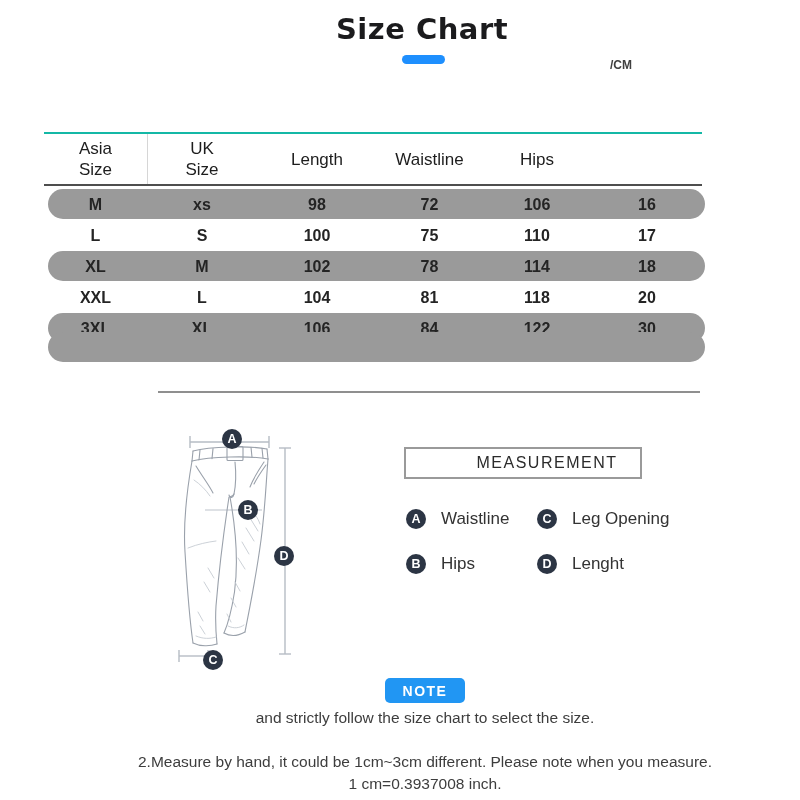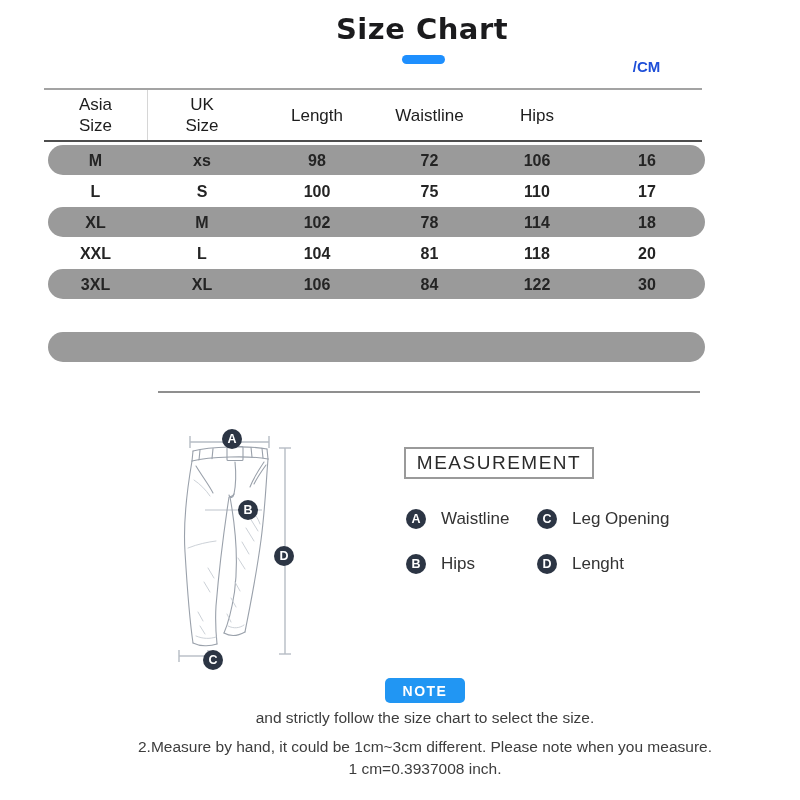--- a/index.html
+++ b/index.html
@@ -5,27 +5,27 @@
   html,body{margin:0;padding:0;background:#fff;}
   .page{position:relative;width:800px;height:800px;background:#ffffff;overflow:hidden;
         font-family:"Liberation Sans",sans-serif;}
 
   
   .title{position:absolute;left:22px;top:12px;width:800px;text-align:center;
          font-family:"DejaVu Sans",sans-serif;font-size:29px;font-weight:800;
          color:#1b1b1d;letter-spacing:.5px;}
   .underline{position:absolute;left:402px;top:55px;width:43px;height:9px;
              border-radius:5px;background:#1E8FFE;}
-  .unit{position:absolute;left:610px;top:58px;width:73px;text-align:center;
-        font-size:15px;font-weight:bold;color:#1d4ed8;}
+  .unit{position:absolute;left:610px;top:58px;width:73px;text-align:left;
+        font-size:12px;font-weight:bold;color:#404040;}
 
   
   .size-table{position:absolute;left:44px;top:88px;width:658px;}
   .thead{position:relative;display:flex;height:50px;align-items:stretch;
-         border-top:2px solid #a3a3a3;border-bottom:2px solid #4e4e4e;}
+         border-top:2px solid #14b8a6;border-bottom:2px solid #4e4e4e;margin-top:44px;}
   .hcell{display:flex;flex-direction:column;justify-content:center;text-align:center;
          font-size:17px;line-height:21px;color:#1d1d1d;}
   .hsep{position:absolute;left:103px;top:0;bottom:0;width:1px;background:#d6d6d6;}
   .col0{width:103px}.col1{width:110px}.col2{width:120px}
   .col3{width:105px}.col4{width:110px}.col5{width:110px}
   .tbody{margin-top:3px;}
   .trow{position:relative;display:flex;height:31px;align-items:center;}
   .pill-bg{position:absolute;left:4px;top:0;width:657px;height:30px;
            background:#9A9A9A;border-radius:15px;}
   .cell{position:relative;text-align:center;font-size:16px;font-weight:bold;color:#242424;}
@@ -33,37 +33,37 @@
               border-radius:15px;background:#9A9A9A;}
   .divider{position:absolute;left:158px;top:391px;width:542px;height:2px;background:#8f8f8f;}
 
   
   .diagram{position:absolute;left:150px;top:420px;width:250px;height:262px;}
   .badge{position:absolute;width:20px;height:20px;border-radius:50%;background:#2C3544;
          color:#fff;font-size:12.5px;font-weight:bold;display:flex;align-items:center;
          justify-content:center;line-height:1;}
   .measure-box{position:absolute;left:404px;top:447px;width:186px;height:28px;
                border:2px solid #9a9a9a;display:flex;align-items:center;justify-content:center;
-               font-size:19px;letter-spacing:1.5px;color:#2b2b2b;}
+               font-size:16px;letter-spacing:1.5px;color:#2b2b2b;padding-left:48px;}
   .legend{position:absolute;left:406px;top:509px;display:grid;
           grid-template-columns:131px auto;row-gap:25px;}
   .legend-item{display:flex;align-items:center;font-size:17px;color:#333;}
   .legend-item .badge-sm{width:20px;height:20px;border-radius:50%;background:#2C3544;
         color:#fff;font-size:12.5px;font-weight:bold;display:flex;align-items:center;
         justify-content:center;margin-right:15px;flex:0 0 auto;}
 
   
   .note-btn{position:absolute;left:385px;top:678px;width:80px;height:25px;
             background:#2196F3;border-radius:5px;color:#fff;font-weight:bold;
             font-size:14px;letter-spacing:1.5px;display:flex;align-items:center;
             justify-content:center;text-align:right;}
   .notes{position:absolute;left:50px;top:707px;width:750px;text-align:center;
          font-size:15.5px;color:#3d3d3d;line-height:22px;}
   .notes .red{color:#F5322B;}
-  .note2{margin-top:7px;}
+  .note2{margin-top:22px;}
 </style>
 </head>
 <body>
 
 <div class="page">
 
   <div class="title">Size Chart</div>
   <div class="underline"></div>
   <div class="unit">/CM</div>
 

